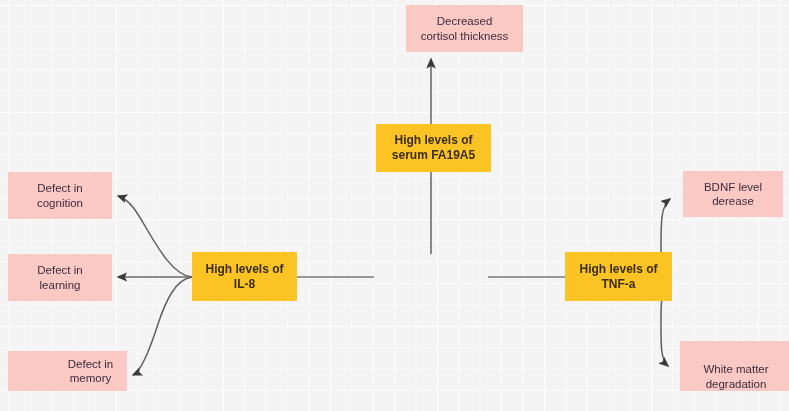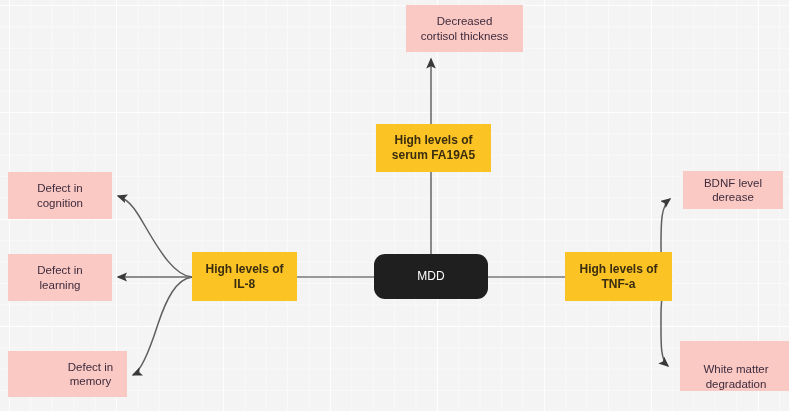--- a/index.html
+++ b/index.html
@@ -71,22 +71,22 @@
   }
 
   
   #node-cortisol      { left: 375px; top: 5px;   width: 117px; height: 47px; margin-left: 31px; }
   #node-fa19a5        { left: 376px; top: 124px; width: 115px; height: 48px; }
   #node-mdd           { left: 374px; top: 254px; width: 114px; height: 45px; }
   #node-il8           { left: 192px; top: 252px; width: 105px; height: 49px; }
   #node-tnfa          { left: 565px; top: 252px; width: 107px; height: 49px; }
   #node-cognition     { left: 8px;   top: 172px; width: 104px; height: 47px; }
   #node-learning      { left: 8px;   top: 254px; width: 104px; height: 47px; }
-  #node-memory        { left: 8px;   top: 351px; width: 119px; height: 46px; padding-left: 46px; }
-  #node-bdnf          { left: 683px; top: 171px; width: 100px; height: 38px; }
+  #node-memory        { left: 8px;   top: 351px; width: 119px; height: 40px; padding-left: 46px; }
+  #node-bdnf          { left: 683px; top: 171px; width: 100px; height: 46px; }
   #node-whitematter   { left: 680px; top: 341px; width: 112px; height: 50px; align-items: flex-end; }
 </style>
 </head>
 <body>
 
 <div id="canvas">
 
   <svg id="edges" viewBox="0 0 789 411" xmlns="http://www.w3.org/2000/svg">
     <defs>
       <marker id="arrowhead" markerWidth="7" markerHeight="7" refX="6" refY="3" orient="auto" markerUnits="strokeWidth">
@@ -114,23 +114,20 @@
   <div class="node node-pink" id="node-cortisol">
     <span class="label">Decreased
 cortisol thickness</span>
   </div>
 
   <div class="node node-yellow" id="node-fa19a5">
     <span class="label">High levels of
 serum FA19A5</span>
   </div>
 
-  <div class="node node-dark" id="node-mdd">
-    <span class="label">MDD</span>
-  </div>
 
   <div class="node node-yellow" id="node-il8">
     <span class="label">High levels of
 IL-8</span>
   </div>
 
   <div class="node node-yellow" id="node-tnfa">
     <span class="label">High levels of
 TNF-a</span>
   </div>

